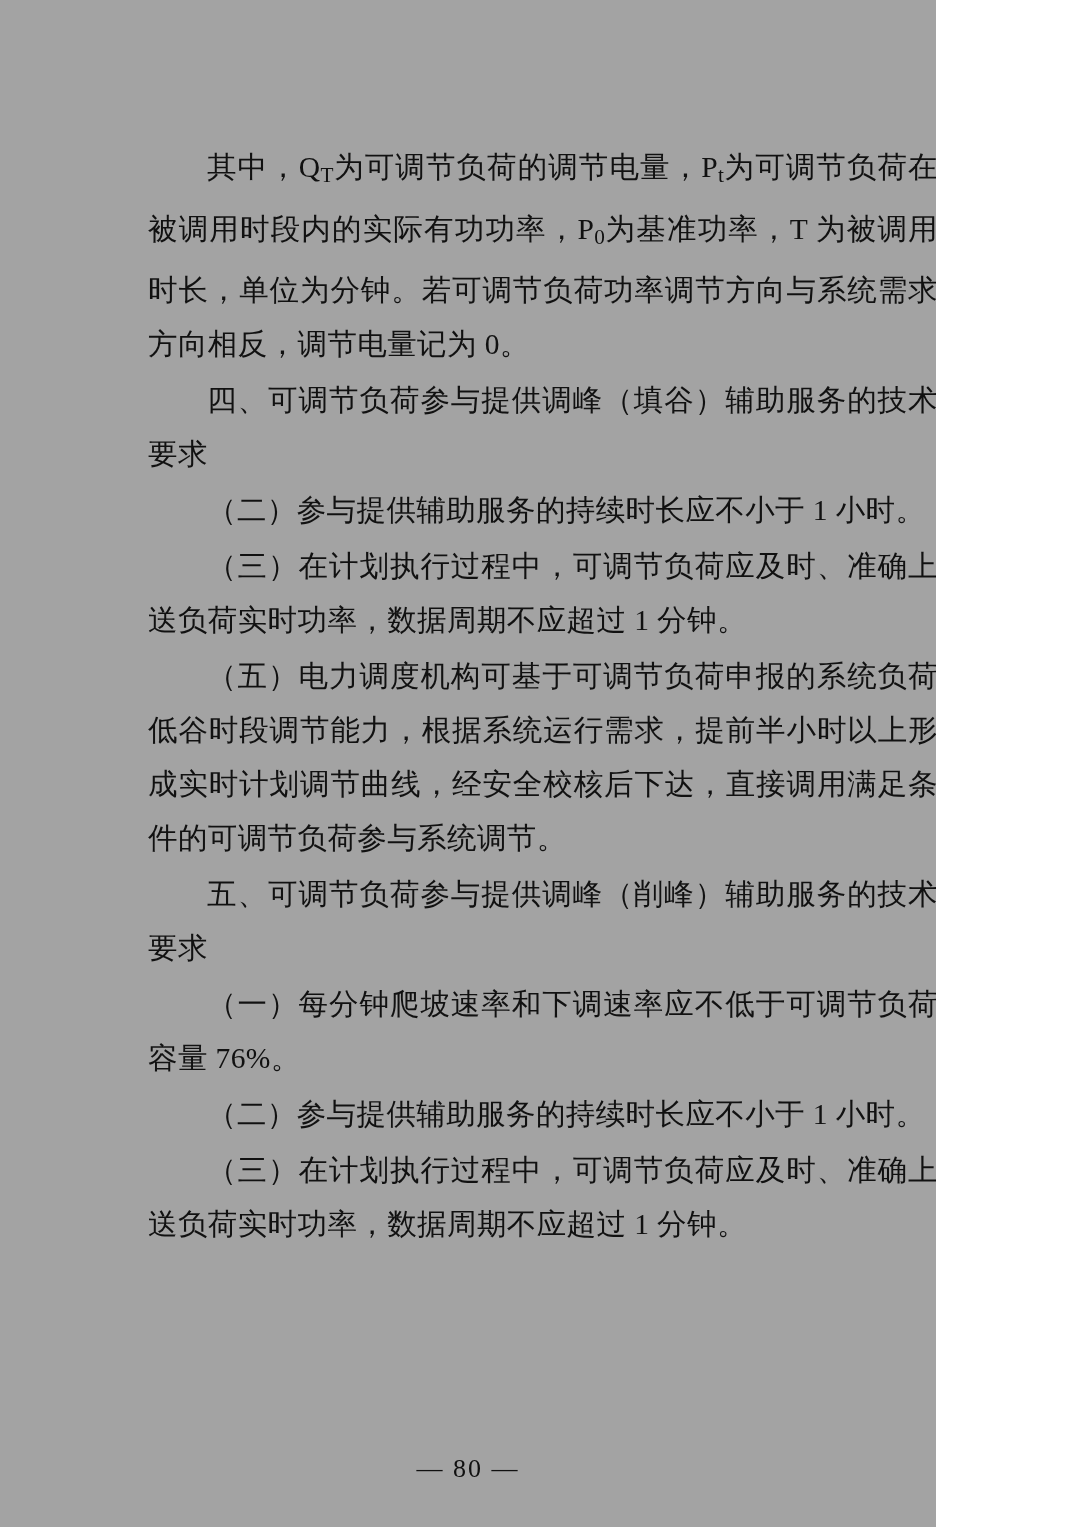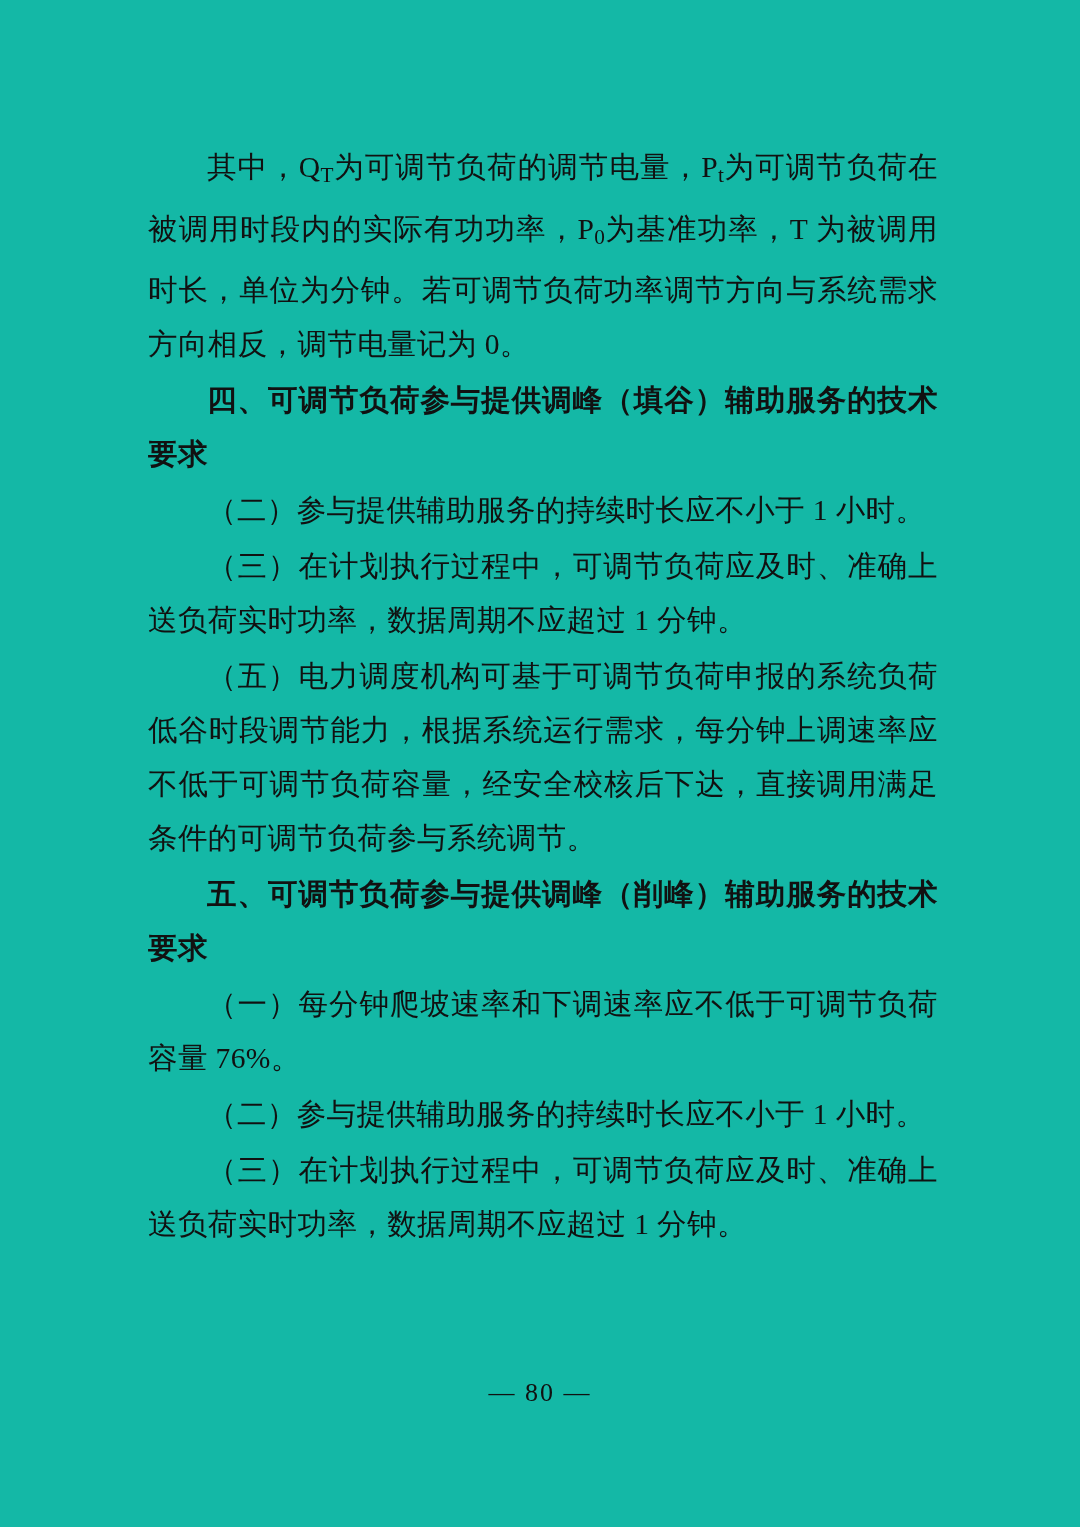--- a/index.html
+++ b/index.html
@@ -2,23 +2,23 @@
 <html><head>
 <meta charset="utf-8">
 <style>
   html, body {
     margin: 0;
     padding: 0;
     background: #ffffff;
   }
   .page {
     position: relative;
-    width: 1080px;
+    width: 936px;
     height: 1527px;
-    background: #14b8a6;
+    background: #a3a3a3;
     font-family: "Liberation Serif", "DejaVu Serif", serif;
     color: #111111;
     box-sizing: border-box;
     overflow: hidden;
   }
   .content {
     position: absolute;
     left: 148px;
     top: 140px;
     width: 790px;
@@ -28,36 +28,36 @@
     font-size: 29.5px;
     line-height: 54px;
     text-align: justify;
     text-justify: inter-ideograph;
     letter-spacing: 0.4px;
   }
   p.indent {
     text-indent: 59px;
   }
   p.heading {
-    font-weight: bold;
+    font-weight: normal;
     text-indent: 59px;
   }
   .sub {
     font-size: 0.72em;
     vertical-align: -0.22em;
     letter-spacing: 0;
   }
   .var {
     font-style: normal;
   }
   .pagenum {
     position: absolute;
     left: 0;
     right: 0;
-    top: 1378px;
+    top: 1454px;
     text-align: center;
     font-size: 26px;
     letter-spacing: 2px;
     color: #111111;
     font-family: "Liberation Serif", "DejaVu Serif", serif;
   }
 </style>
 </head>
 <body>
 
@@ -65,21 +65,21 @@
   <div class="content">
 
     <p class="indent">
       <span>其中，</span><span class="var">Q</span><span class="sub">T</span><span>为可调节负荷的调节电量，</span><span class="var">P</span><span class="sub">t</span><span>为可调节负荷在被调用时段内的实际有功功率，</span><span class="var">P</span><span class="sub">0</span><span>为基准功率，T 为被调用时长，单位为分钟。若可调节负荷功率调节方向与系统需求方向相反，调节电量记为 0。</span>
     </p>
 
     <p class="heading">四、可调节负荷参与提供调峰（填谷）辅助服务的技术要求</p>
 
     <p class="indent">（二）参与提供辅助服务的持续时长应不小于 1 小时。</p>
     <p class="indent">（三）在计划执行过程中，可调节负荷应及时、准确上送负荷实时功率，数据周期不应超过 1 分钟。</p>
-    <p class="indent">（五）电力调度机构可基于可调节负荷申报的系统负荷低谷时段调节能力，根据系统运行需求，每分钟上调速率应不低于可调节负荷容量，经安全校核后下达，直接调用满足条件的可调节负荷参与系统调节。</p>
+    <p class="indent">（五）电力调度机构可基于可调节负荷申报的系统负荷低谷时段调节能力，根据系统运行需求，提前半小时以上形成实时计划调节曲线，经安全校核后下达，直接调用满足条件的可调节负荷参与系统调节。</p>
 
     <p class="heading">五、可调节负荷参与提供调峰（削峰）辅助服务的技术要求</p>
 
     <p class="indent">（一）每分钟爬坡速率和下调速率应不低于可调节负荷容量 76%。</p>
     <p class="indent">（二）参与提供辅助服务的持续时长应不小于 1 小时。</p>
     <p class="indent">（三）在计划执行过程中，可调节负荷应及时、准确上送负荷实时功率，数据周期不应超过 1 分钟。</p>
 
   </div>
 
   <div class="pagenum">— 80 —</div>

